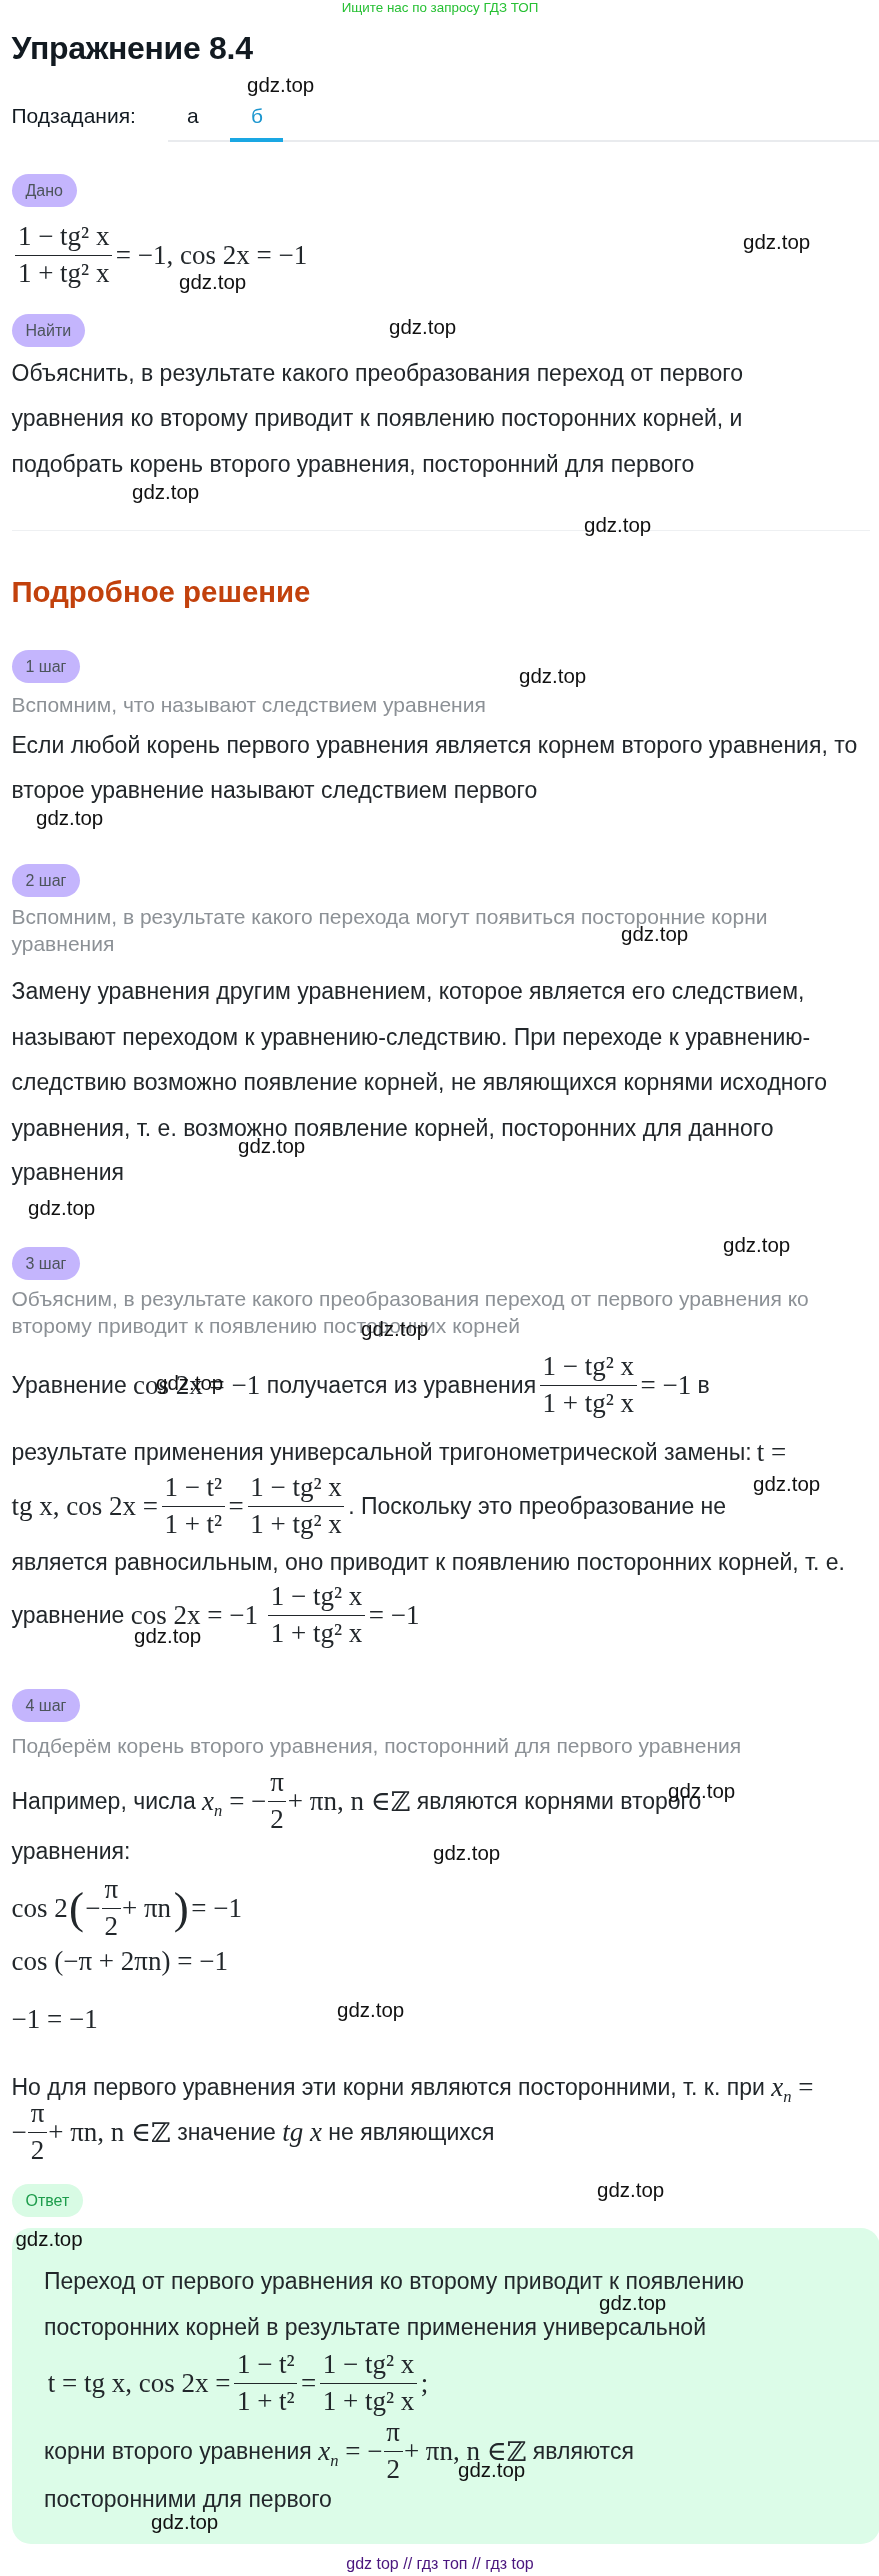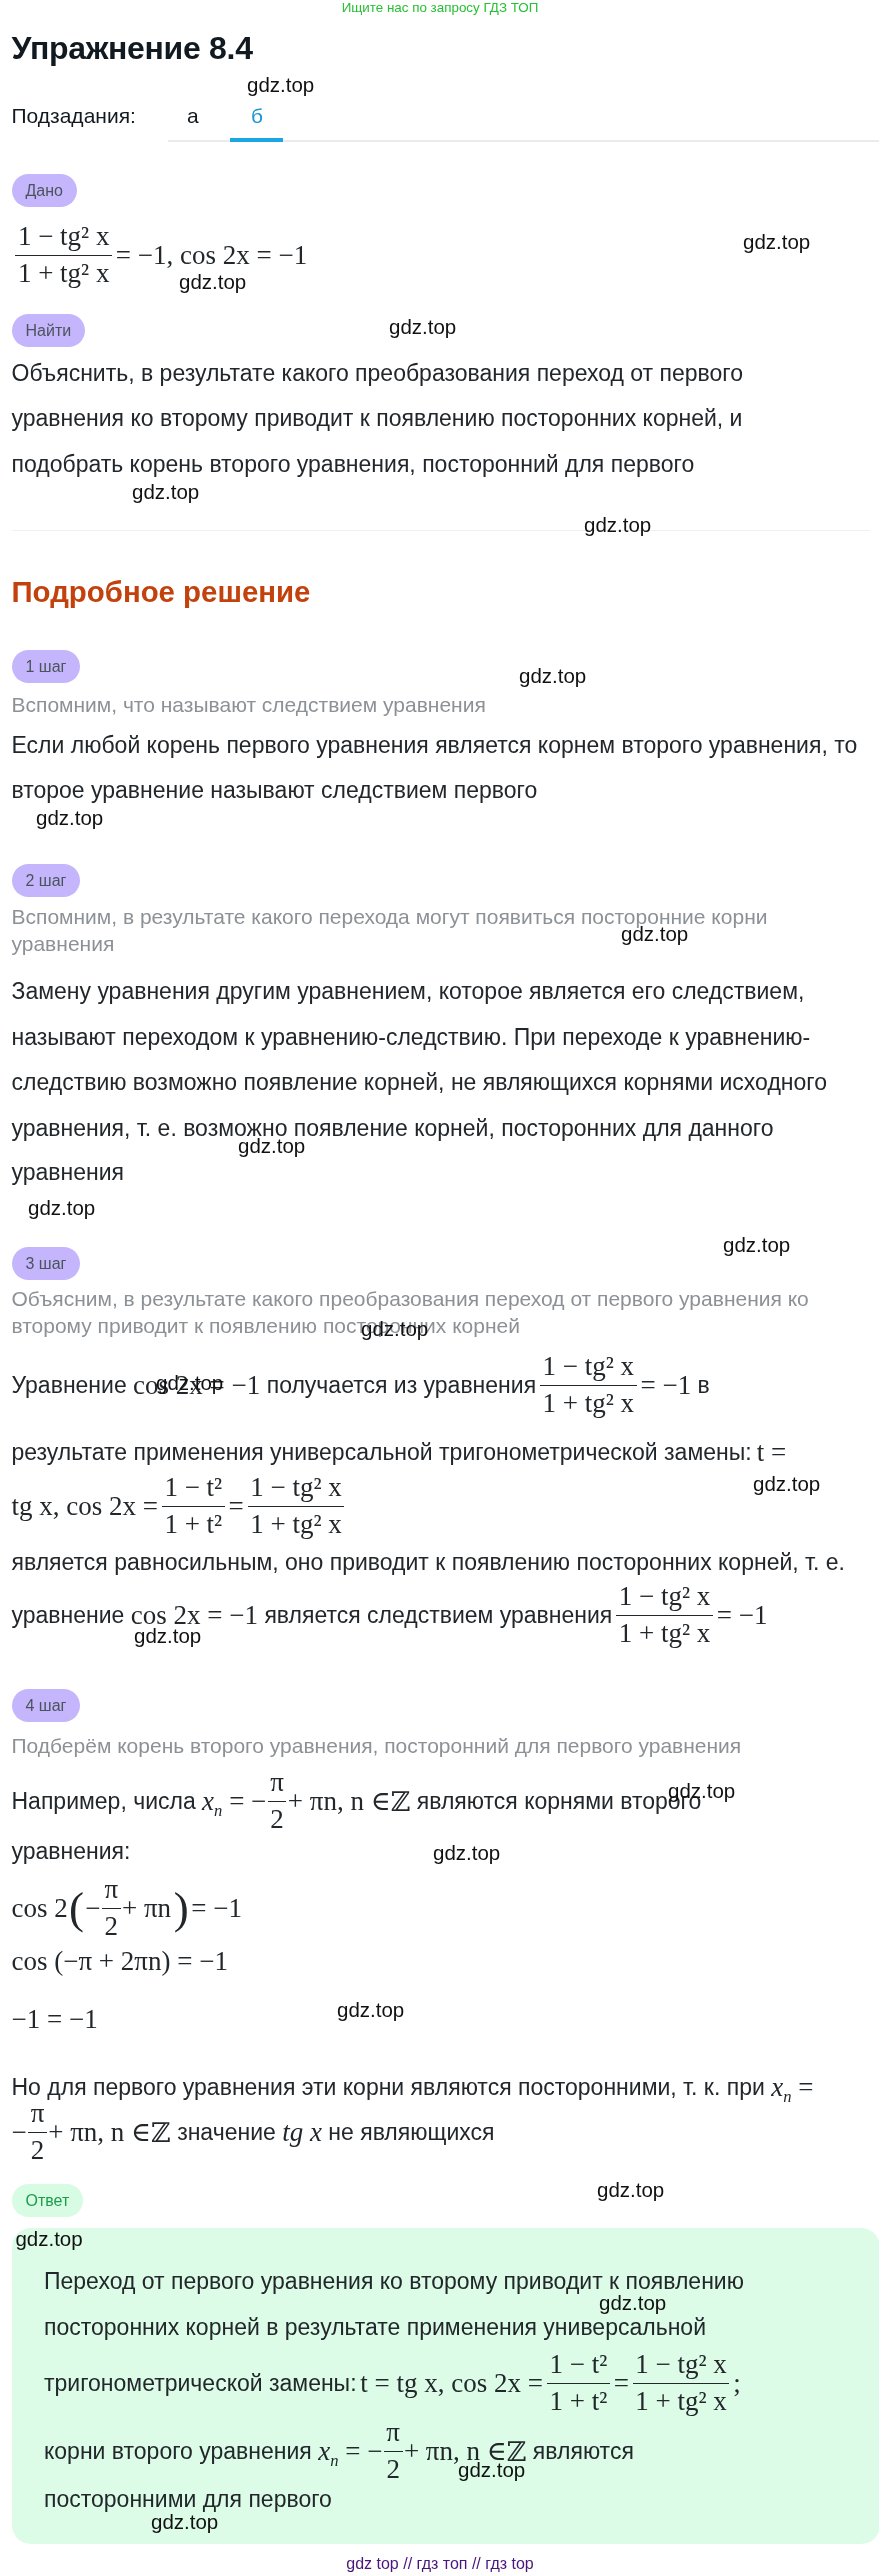--- a/index.html
+++ b/index.html
@@ -100,26 +100,26 @@
   <span class="math">tg x,  cos  2x =</span>
   <span class="math frac">
     <span class="num">1 − t²</span>
     <span class="den">1 + t²</span>
   </span>
   <span class="math">=</span>
   <span class="math frac">
     <span class="num">1 − tg² x</span>
     <span class="den">1 + tg² x</span>
   </span>
+  <span>. Поскольку это преобразование не</span>
 </div>
 <div class="abs body-line" style="top:1547px;">является равносильным, оно приводит к появлению посторонних корней, т. е.</div>
 <div class="abs body-line row" style="top:1581px;">
   <span>уравнение</span>&nbsp;
   <span class="math">cos  2x = −1</span>&nbsp;
-  <span>является следствием уравнения</span>
   <span class="math frac">
     <span class="num">1 −  tg² x</span>
     <span class="den">1 + tg² x</span>
   </span>
   <span class="math">= −1</span>
 </div>
 
 <div class="abs badge" style="left:11.5px;top:1689px;">4 шаг</div>
 <div class="abs hint" style="top:1732px;">Подберём корень второго уравнения, посторонний для первого уравнения</div>
 
@@ -166,21 +166,20 @@
   <span>значение</span>&nbsp;
   <span class="math"><i>tg x</i></span>&nbsp;
   <span>не являющихся</span>
 </div>
 
 <div class="abs badge answer" style="left:11.5px;top:2184px;">Ответ</div>
 <div class="abs answer-box"></div>
 <div class="abs body-line" style="left:44px;top:2266px;">Переход от первого уравнения ко второму приводит к появлению</div>
 <div class="abs body-line" style="left:44px;top:2312px;">посторонних корней в результате применения универсальной</div>
 <div class="abs body-line row" style="left:44px;top:2349px;">
-  <span>тригонометрической замены:</span>
   <span class="math" style="margin-left:3.8px;">t = tg x,  cos  2x =</span>
   <span class="math frac">
     <span class="num">1 − t²</span>
     <span class="den">1 + t²</span>
   </span>
   <span class="math">=</span>
   <span class="math frac">
     <span class="num">1 − tg² x</span>
     <span class="den">1 + tg² x</span>
   </span>

